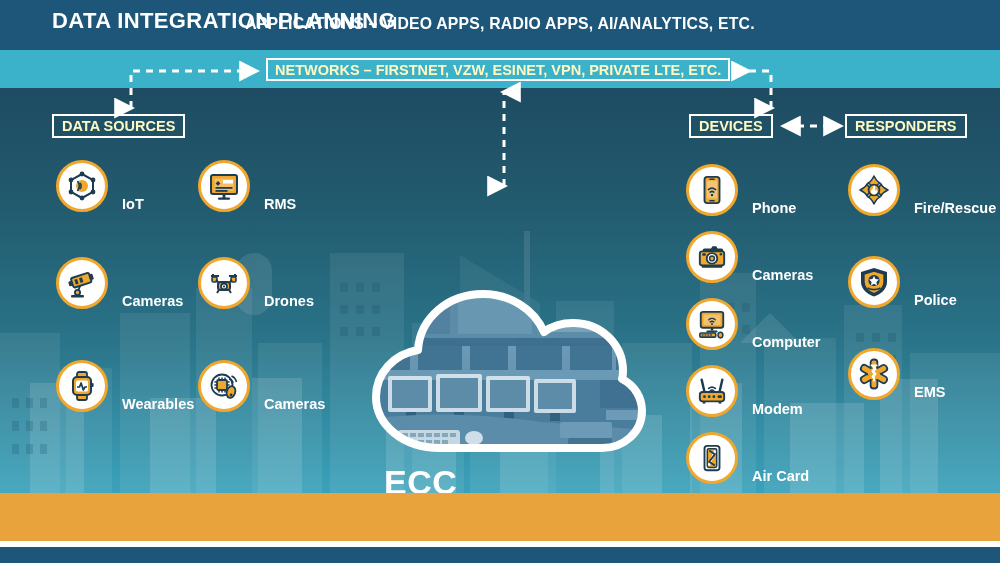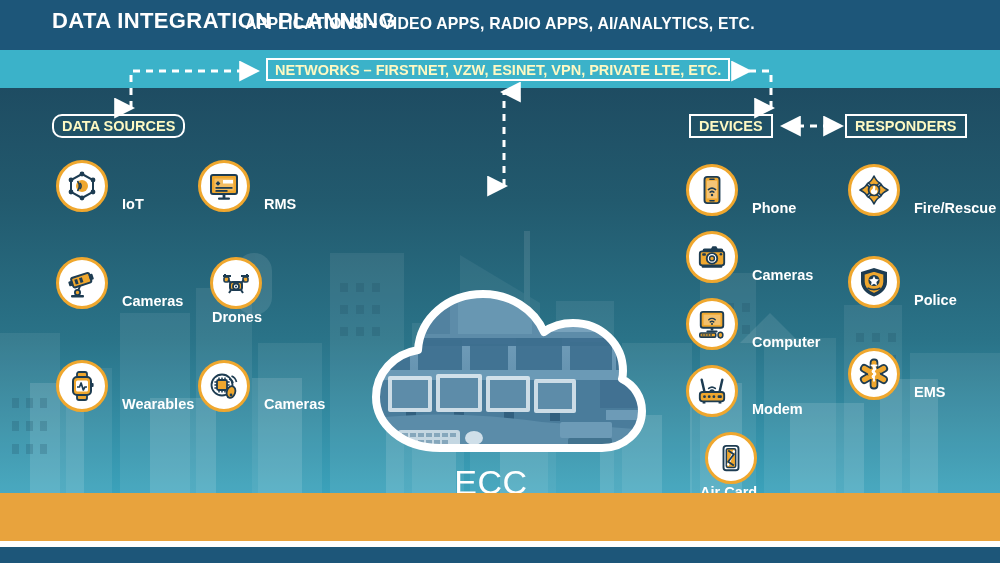--- a/index.html
+++ b/index.html
@@ -50,21 +50,21 @@
   .white-gap { position:absolute; left:0; top:541px; width:1000px; height:6px; background:#ffffff; }
   .footer { position:absolute; left:0; top:547px; width:1000px; height:16px; background:#1d5679; }
 
   
   .boxlabel {
     position:absolute; border:2px solid #ffffff; background:transparent;
     color:#fef9c3; font-weight:bold; white-space:nowrap;
     display:flex; align-items:center; justify-content:center;
   }
   .lbl-networks { left:266px; top:58px; height:23px; padding:0 7px; font-size:14.5px; }
-  .lbl-sources  { left:52px;  top:114px; height:24px; padding:0 8px; font-size:14.5px;border-radius:10px; }
+  .lbl-sources  { left:52px;  top:114px; height:24px; padding:0 8px; font-size:14.5px; }
   .lbl-devices  { left:689px; top:114px; height:24px; padding:4px 8px; font-size:14.5px; }
   .lbl-responders{left:845px; top:114px; height:24px; padding:0 8px; font-size:14.5px; }
 
   
   .arrows { position:absolute; left:0; top:0; width:1000px; height:563px; pointer-events:none; }
 
   
   .iconrow { position:absolute; display:flex; align-items:flex-end; }
   .badge {
     width:52px; height:52px; border-radius:50%;
@@ -74,22 +74,22 @@
   }
   .badge svg { display:block; }
   .icon-label {
     margin-left:14px; color:#ffffff; font-size:14.5px; font-weight:bold;
     white-space:nowrap;
   }
 
   
   .cloud-wrap { position:absolute; left:362px; top:192px; width:286px; height:185px; }
   .ecc-label {
-    position:absolute; left:348px; top:375px; width:286px;
-    text-align:center; color:#ffffff; font-size:34px; font-weight:normal;
+    position:absolute; left:384px; top:375px; width:286px;
+    text-align:left; color:#ffffff; font-size:34px; font-weight:bold;
     letter-spacing:0.5px;
   }
 </style>
 </head>
 <body>
 
 <div class="poster">
 
   <div class="header">
     <div class="header-title">DATA INTEGRATION PLANNING</div>
@@ -298,21 +298,21 @@
             <rect x="2.5" y="10.5" width="4" height="5" rx="1" fill="#1d3c52"></rect>
           </g>
           <path d="M14 19 l-2 5" stroke="#1d3c52" stroke-width="2" fill="none"></path>
           <circle cx="11.5" cy="25.5" r="2.6" fill="#efa72e" stroke="#1d3c52" stroke-width="1.8"></circle>
           <rect x="5" y="28" width="13" height="2.4" rx="1" fill="#1d3c52"></rect>
         </svg>
       </div>
       <span class="icon-label">Cameras</span>
     </div>
 
-    <div class="iconrow" style="left:198px; top:169px;flex-direction:column;">
+    <div class="iconrow" style="left:198px; top:169px;">
       <div class="badge">
         <svg width="32" height="32" viewBox="0 0 32 32">
           <path d="M3 9 h8 M5 7 v4 M21 9 h8 M27 7 v4" stroke="#1d3c52" stroke-width="2" fill="none"></path>
           <rect x="4" y="10" width="5" height="5" rx="1.5" fill="#efa72e" stroke="#1d3c52" stroke-width="1.6"></rect>
           <rect x="23" y="10" width="5" height="5" rx="1.5" fill="#efa72e" stroke="#1d3c52" stroke-width="1.6"></rect>
           <path d="M8 13 L12 17 M24 13 L20 17" stroke="#1d3c52" stroke-width="2"></path>
           <rect x="10" y="15" width="12" height="8" rx="2.5" fill="#efa72e" stroke="#1d3c52" stroke-width="2"></rect>
           <circle cx="16" cy="19.5" r="3" fill="#ffffff" stroke="#1d3c52" stroke-width="1.8"></circle>
           <circle cx="16" cy="19.5" r="1.1" fill="#1d3c52"></circle>
           <path d="M11 23 l-2 3 M21 23 l2 3" stroke="#1d3c52" stroke-width="2" fill="none"></path>
@@ -411,21 +411,21 @@
           <circle cx="13" cy="22" r="1.5" fill="#1d3c52"></circle>
           <circle cx="18" cy="22" r="1.5" fill="#1d3c52"></circle>
           <rect x="22" y="20.5" width="4.5" height="3" rx="1" fill="#1d3c52"></rect>
           <rect x="6" y="27" width="3" height="2.4" fill="#1d3c52"></rect>
           <rect x="23" y="27" width="3" height="2.4" fill="#1d3c52"></rect>
         </svg>
       </div>
       <span class="icon-label">Modem</span>
     </div>
 
-    <div class="iconrow" style="left:686px; top:344px;flex-direction:column;">
+    <div class="iconrow" style="left:686px; top:344px;">
       <div class="badge">
         <svg width="30" height="30" viewBox="0 0 32 32">
           <rect x="8" y="3" width="16" height="26" rx="3" fill="#ffffff" stroke="#1d3c52" stroke-width="2"></rect>
           <rect x="11" y="6" width="10" height="20" rx="1.5" fill="#efa72e" stroke="#1d3c52" stroke-width="1.6"></rect>
           <path d="M12.5 24 L19.5 8" stroke="#ffffff" stroke-width="2.2"></path>
           <path d="M13 8 l6 4 -6 8 6 4" fill="none" stroke="#1d3c52" stroke-width="2" stroke-linejoin="round"></path>
         </svg>
       </div>
       <span class="icon-label">Air Card</span>
     </div>

